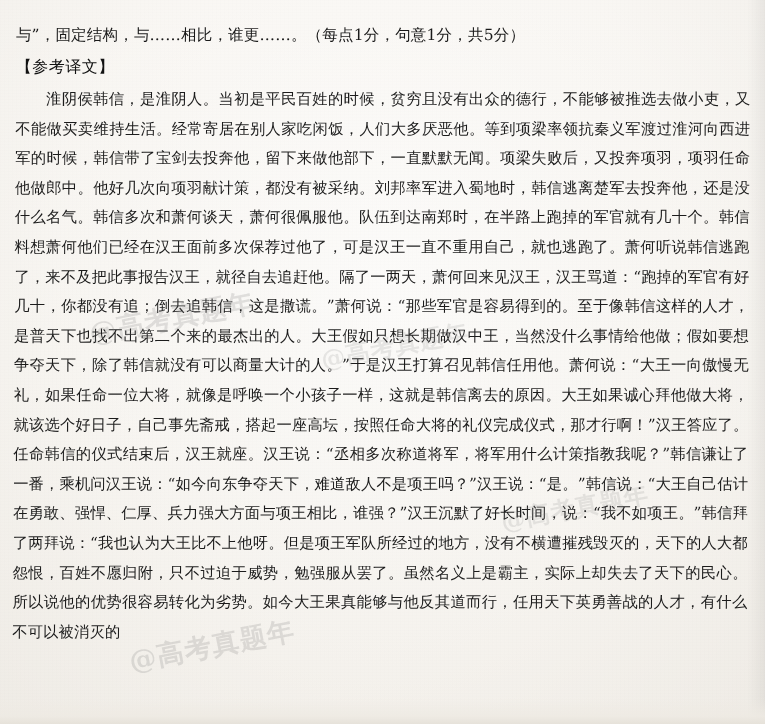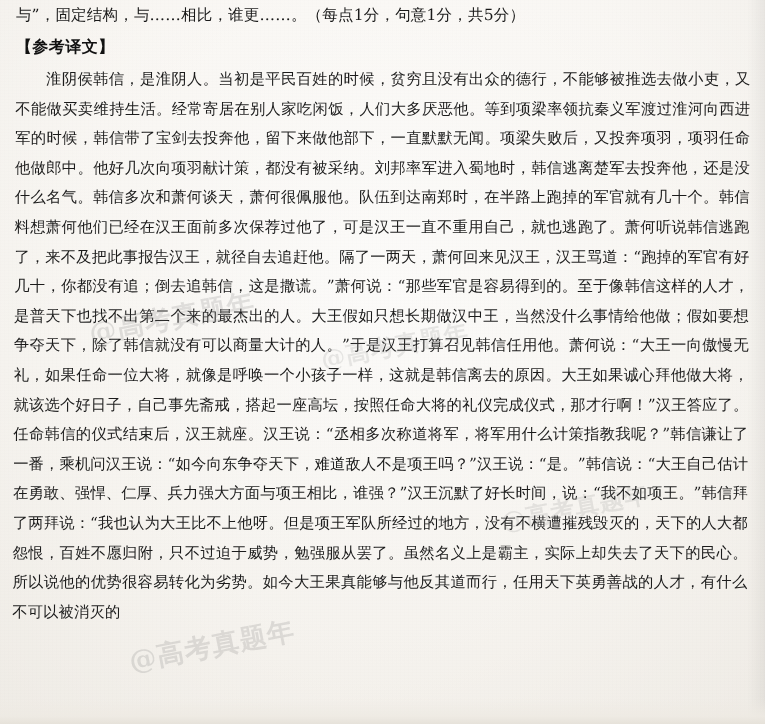--- a/index.html
+++ b/index.html
@@ -27,34 +27,34 @@
     inset: 0;
     opacity: 0.35;
     background-image:
       repeating-linear-gradient(0deg, rgba(0,0,0,0.012) 0px, rgba(0,0,0,0.012) 1px, rgba(255,255,255,0) 1px, rgba(255,255,255,0) 3px),
       repeating-linear-gradient(90deg, rgba(0,0,0,0.01) 0px, rgba(0,0,0,0.01) 1px, rgba(255,255,255,0) 1px, rgba(255,255,255,0) 4px);
     pointer-events: none;
   }
   .content {
     position: absolute;
     inset: 0;
-    padding: 0 14px 0 16px;
+    padding: 20px 14px 0 16px;
     box-sizing: border-box;
   }
   .line-top {
     font-size: 15.5px;
     line-height: 30px;
     color: #1a1a1a;
     letter-spacing: 0.2px;
     white-space: nowrap;
   }
   .heading {
     font-size: 16px;
     line-height: 32px;
-    font-weight: bold;
+    font-weight: normal;
     color: #121212;
     letter-spacing: 0.5px;
     margin-top: 1px;
   }
   .body-text {
     font-size: 15.3px;
     line-height: 29.6px;
     color: #1c1c1c;
     text-align: justify;
     text-justify: inter-ideograph;

